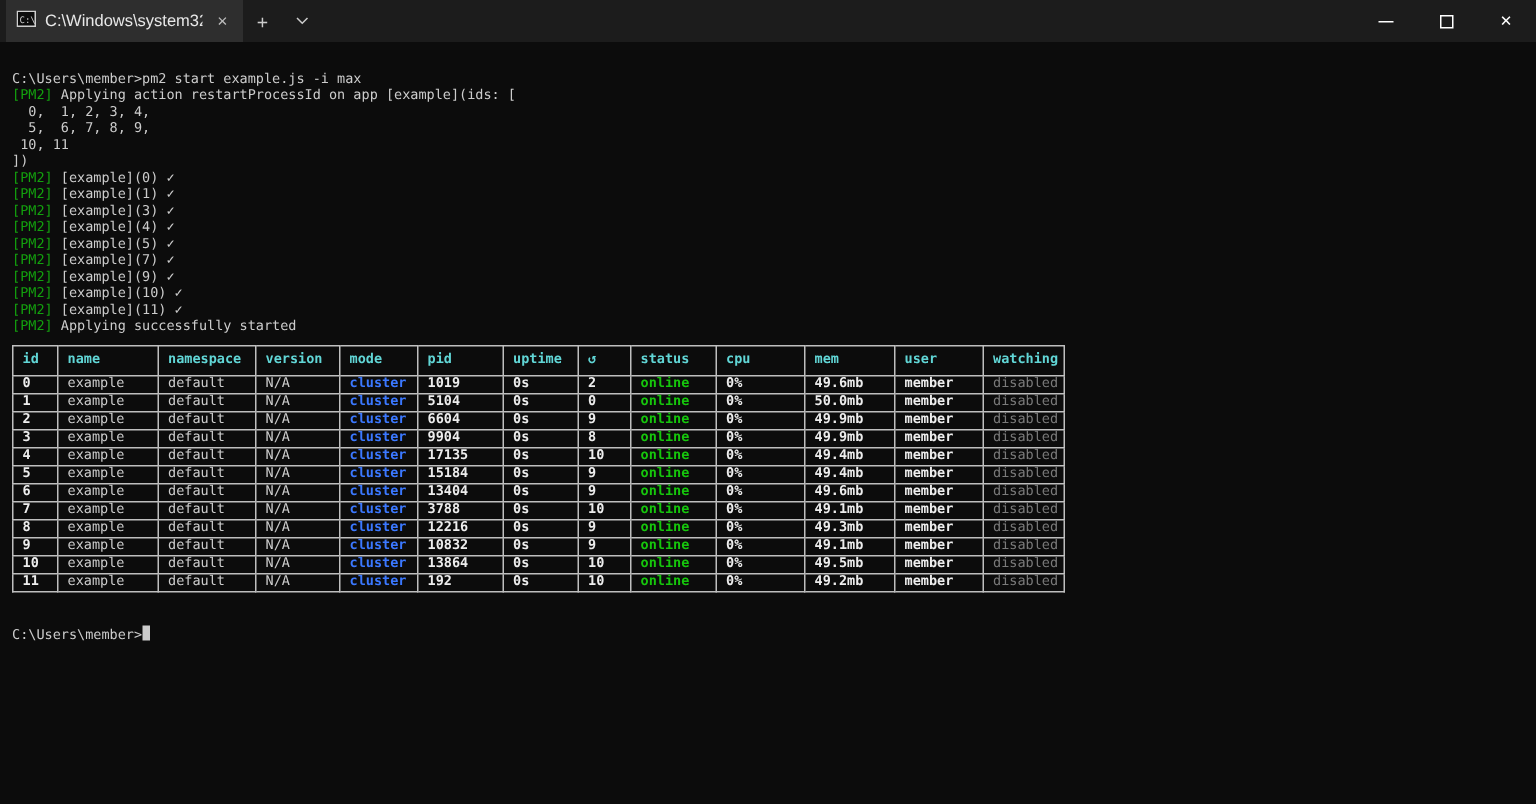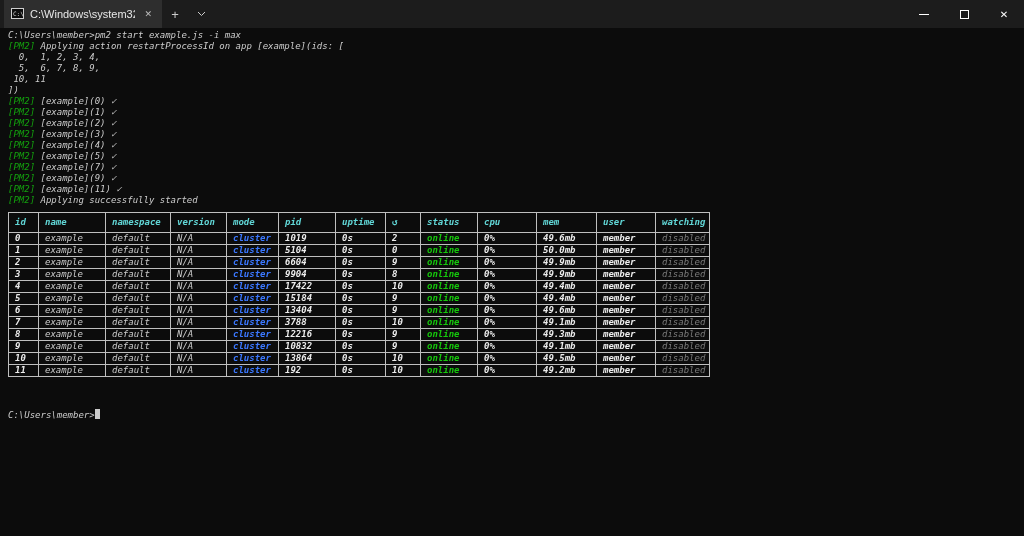--- a/index.html
+++ b/index.html
@@ -17,38 +17,38 @@
   .tb-btn { width:26px; display:flex; align-items:center; justify-content:center; color:#cccccc;
             background:transparent; border:none; font-size:13px; cursor:pointer; }
   .drag-space { flex:1; }
   .win-btn { width:40px; display:flex; align-items:center; justify-content:center; background:transparent;
              border:none; color:#ffffff; cursor:pointer; }
   .min-glyph { width:10px; height:1px; background:#ffffff; display:block; }
   .max-glyph { width:9px; height:9px; border:1px solid #ffffff; display:block; }
   .close-glyph { font-size:10px; color:#ffffff; }
 
   
-  .terminal { flex:1; padding:2px 8px; font-size:9px; line-height:11px; color:#cccccc; overflow:hidden;font-style:italic; }
+  .terminal { flex:1; padding:20px 8px; font-size:9px; line-height:11px; color:#cccccc; overflow:hidden; }
   .line { white-space:pre; }
   .pm2-tag { color:#13a10e; }
 
   
   .ptable { border-collapse:collapse; table-layout:fixed; width:701px; margin-top:6px;
             font-size:9px; font-family:"DejaVu Sans Mono", monospace; }
   .ptable th, .ptable td { border:1px solid #bfbfbf; padding:0 6px; text-align:left;
                            white-space:nowrap; overflow:hidden; }
   .ptable th { color:#61d6d6; font-weight:bold; padding:4px 6px; font-size:9px; }
   .ptable td { line-height:11px; height:12px; color:#cccccc; }
   td.c-bold  { color:#ededed; font-weight:bold; }
   td.c-reg   { color:#cccccc; }
   td.c-blue  { color:#3b78ff; font-weight:bold; }
   td.c-green { color:#16c60c; font-weight:bold; }
   td.c-dim   { color:#7a7a7a; }
 
-  .prompt-line { margin-top:32px; }
+  .prompt-line { margin-top:22px; }
   .cursor { display:inline-block; width:5px; height:10px; background:#cccccc; vertical-align:-1px; }
 </style>
 </head>
 <body>
 
 <div class="window">
 
   <header class="titlebar">
     <div class="tab">
       <span><svg width="13" height="11" viewBox="0 0 13 11">
@@ -85,26 +85,26 @@
     <div>
         <div class="line">  0,  1, 2, 3, 4,</div>
         <div class="line">  5,  6, 7, 8, 9,</div>
         <div class="line"> 10, 11</div>
         <div class="line">])</div>
       </div>
 
     <div>
         <div class="line"><span class="pm2-tag">[PM2]</span> <span>[example](0) ✓</span></div>
         <div class="line"><span class="pm2-tag">[PM2]</span> <span>[example](1) ✓</span></div>
-        <div class="line"><span class="pm2-tag">[PM2]</span> <span>[example](2) ✓</span></div>
         <div class="line"><span class="pm2-tag">[PM2]</span> <span>[example](3) ✓</span></div>
         <div class="line"><span class="pm2-tag">[PM2]</span> <span>[example](4) ✓</span></div>
         <div class="line"><span class="pm2-tag">[PM2]</span> <span>[example](5) ✓</span></div>
         <div class="line"><span class="pm2-tag">[PM2]</span> <span>[example](7) ✓</span></div>
         <div class="line"><span class="pm2-tag">[PM2]</span> <span>[example](9) ✓</span></div>
+        <div class="line"><span class="pm2-tag">[PM2]</span> <span>[example](10) ✓</span></div>
         <div class="line"><span class="pm2-tag">[PM2]</span> <span>[example](11) ✓</span></div>
       </div>
 
     <div class="line"><span class="pm2-tag">[PM2]</span> <span>Applying successfully started</span></div>
 
     <table class="ptable">
       <colgroup>
         <col style="width:30px">
           <col style="width:67px">
           <col style="width:65px">
@@ -201,21 +201,21 @@
             <td class="c-bold">member</td>
             <td class="c-dim">disabled</td>
           </tr>
 
           <tr>
             <td class="c-bold">4</td>
             <td class="c-reg">example</td>
             <td class="c-reg">default</td>
             <td class="c-reg">N/A</td>
             <td class="c-blue">cluster</td>
-            <td class="c-bold">17422</td>
+            <td class="c-bold">17135</td>
             <td class="c-bold">0s</td>
             <td class="c-bold">10</td>
             <td class="c-green">online</td>
             <td class="c-bold">0%</td>
             <td class="c-bold">49.4mb</td>
             <td class="c-bold">member</td>
             <td class="c-dim">disabled</td>
           </tr>
 
           <tr>

